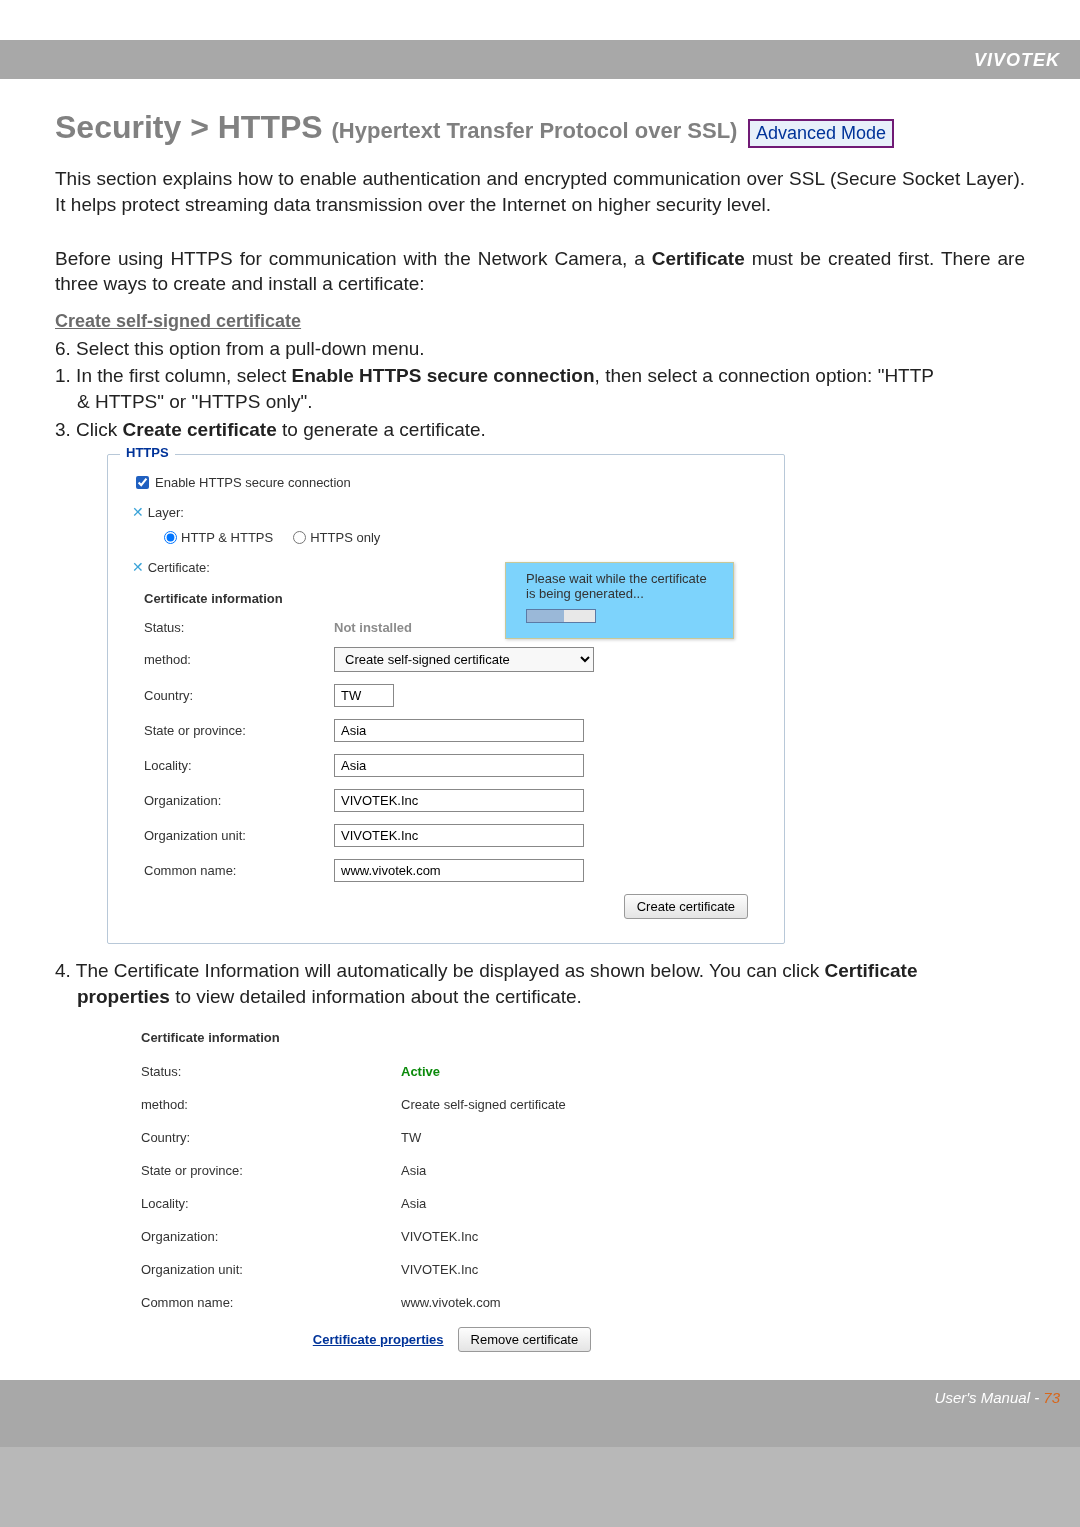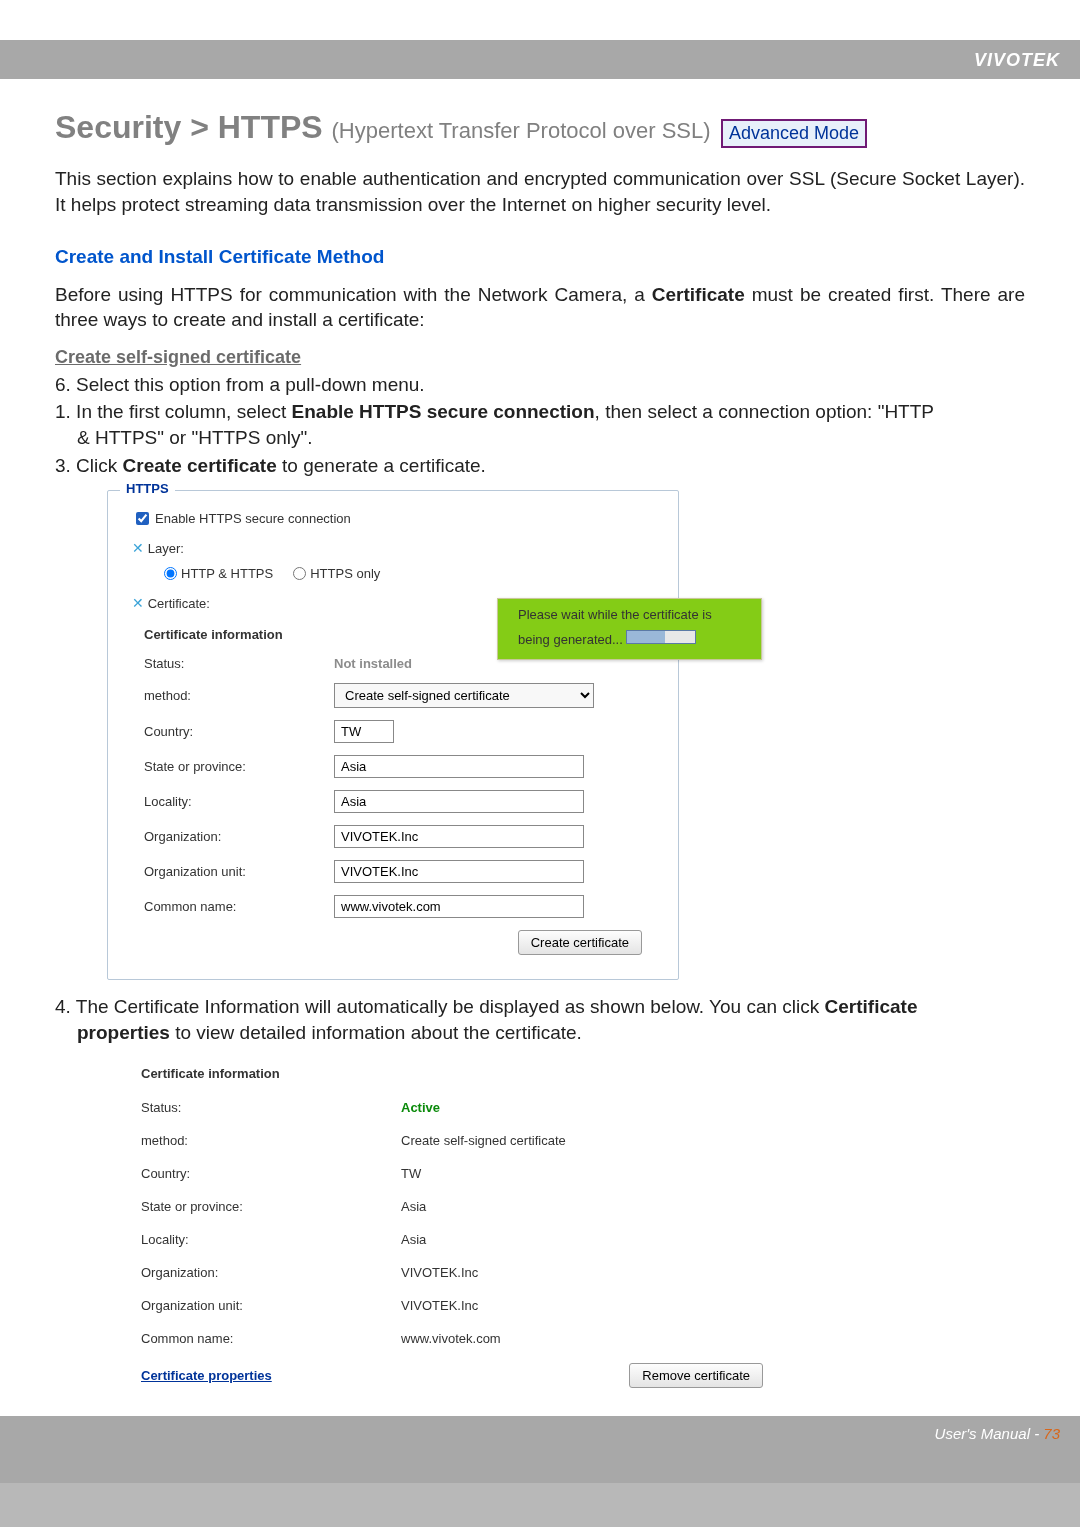--- a/index.html
+++ b/index.html
@@ -3,64 +3,64 @@
 <meta charset="utf-8">
 <style>
   * { box-sizing: border-box; margin: 0; padding: 0; }
   body { background: #b8b8b8; font-family: Arial, Helvetica, sans-serif; width: 1080px; margin: 0 auto; }
   .page-top { height: 40px; background: #ffffff; }
   .header-bar { background: #a8a8a8; padding: 10px 20px 8px; text-align: right; }
   .brand { color: #fff; font-style: italic; font-weight: bold; font-size: 18px; letter-spacing: 1px; }
   .page { background: #fff; padding: 30px 55px 20px; }
   .title-line { margin-bottom: 18px; }
   .title-main { color: #818181; font-size: 32px; font-weight: bold; }
-  .title-sub { color: #808080; font-size: 22px; font-weight: normal; }
+  .title-sub { color: #808080; font-size: 22px; font-weight: bold; }
   .badge { background: #e8f0fa; border: 2px solid #701a75; color: #003399; font-size: 18px; padding: 2px 6px; margin-left: 6px; vertical-align: middle; display: inline-block; }
   .intro { font-size: 19px; color: #222; line-height: 1.35; text-align: justify; margin-bottom: 28px; }
   .section-h { color: #0055cc; font-size: 19px; font-weight: bold; margin-bottom: 14px; }
   .body-text { font-size: 19px; color: #222; line-height: 1.35; text-align: justify; margin-bottom: 10px; }
   .sub-h { color: #6b6b6b; font-size: 18px; font-weight: bold; text-decoration: underline; margin: 14px 0 4px; }
   .steps { font-size: 19px; color: #222; line-height: 1.35; padding-left: 0; list-style-position: inside; margin-bottom: 12px; }
   .steps li { margin-bottom: 2px; text-align: justify; }
   .steps .indent { padding-left: 22px; }
   .bold { font-weight: bold; }
 
   .screenshot-wrap { position: relative; margin: 0 0 14px 52px; }
-  .panel { background: #fff; border: 1.5px solid #b8c8d8; border-radius: 2px; width: 572px; padding: 10px 22px 22px; position: relative; }
+  .panel { background: #fff; border: 1.5px solid #b8c8d8; border-radius: 2px; width: 678px; padding: 10px 22px 22px; position: relative; }
   .panel-legend { position: absolute; top: -10px; left: 12px; background: #fff; padding: 0 6px; color: #003399; font-size: 13px; font-weight: bold; }
   .enable-row { display: flex; align-items: center; gap: 6px; margin: 10px 0 14px 6px; font-size: 13px; color: #333; }
   .enable-row input { accent-color: #2060c0; }
   .chev { color: #3aa3d8; font-size: 14px; margin-right: 4px; }
   .mode-row { font-size: 13px; color: #333; margin: 4px 0 10px 2px; }
   .radio-row { font-size: 13px; color: #333; margin-left: 34px; display: flex; gap: 20px; align-items: center; }
   .radio-row label { display: flex; align-items: center; gap: 4px; }
   .sect-label { font-size: 13px; color: #333; margin: 14px 0 8px 2px; }
   .ci-header { font-size: 13px; font-weight: bold; color: #333; padding: 8px 14px; }
   .form-row { display: flex; align-items: center; font-size: 13px; color: #333; padding: 6px 14px; gap: 10px; }
   .form-row .lbl { width: 180px; }
   .form-row .val-gray { color: #8c8c8c; font-weight: bold; }
   .form-row select, .form-row input[type=text] { font-size: 13px; border: 1px solid #888; background: #fff; padding: 3px 6px; }
   .form-row input.short { width: 60px; }
   .form-row input.mid { width: 250px; }
   .form-row select { width: 260px; background:#f8f8f8; }
   .days-label { font-size: 13px; color: #333; margin-left: 6px; }
   .btn { font-size: 13px; background: linear-gradient(#fdfdfd,#e4e4e4); border: 1px solid #999; border-radius: 3px; padding: 4px 12px; cursor: pointer; }
   .btn-row { text-align: right; padding: 6px 14px 2px; }
 
-  .tooltip-popup { position: absolute; top: 108px; left: 390px; background: #84cc16; border: 1px solid #c8c898; padding: 8px 20px 12px; width: 265px; font-size: 13px; color: #333; box-shadow: 1px 1px 3px rgba(0,0,0,.2); }
+  .tooltip-popup { position: absolute; top: 108px; left: 398px; background: #7dd3fc; border: 1px solid #c8c898; padding: 8px 20px 12px; width: 229px; font-size: 13px; color: #333; box-shadow: 1px 1px 3px rgba(0,0,0,.2); }
   .progress-outer { width: 70px; height: 14px; border: 1px solid #5b7aa5; margin-top: 8px; background: #e8e8e8; display: inline-block; }
   .progress-inner { width: 55%; height: 100%; background: #9ab8d8; }
 
   .info-panel { margin: 4px 0 0 72px; width: 650px; font-size: 13px; color: #333; }
   .info-header { font-weight: bold; color: #333; padding: 10px 14px; }
   .info-row { display: flex; padding: 9px 14px; }
   .info-row .lbl { width: 260px; }
   .active { color: #0a8a0a; font-weight: bold; }
   .link-u { color: #003399; font-weight: bold; text-decoration: underline; cursor: pointer; }
-  .info-btn-row { display: flex; justify-content: space-between; align-items: center; gap: 14px; padding: 8px 14px; }
+  .info-btn-row { display: flex; justify-content: center; align-items: center; gap: 14px; padding: 8px 14px; }
 
   .footer { background: #a8a8a8; padding: 9px 20px 40px; text-align: right; }
   .footer-text { font-style: italic; color: #fff; font-size: 15px; }
   .footer-page { color: #d8661a; font-style: italic; font-size: 15px; }
 </style>
 </head>
 <body>
 
 <div class="page-top"></div>
 
@@ -71,21 +71,20 @@
 <div class="page">
 
   <div class="title-line">
     <span class="title-main">Security &gt;  HTTPS </span>
     <span class="title-sub">(Hypertext Transfer Protocol over SSL)</span>
     <span class="badge">Advanced Mode</span>
   </div>
 
   <p class="intro">This section explains how to enable authentication and encrypted communication over SSL (Secure Socket Layer). It helps protect streaming data transmission over the Internet on higher security level.</p>
 
-  <div class="section-h">Create and Install Certificate Method</div>
 
   <p class="body-text">
     <span>Before using HTTPS for communication with the Network Camera, a </span><span class="bold">Certificate</span><span> must be created first. There are three ways to create and install a certificate:</span>
   </p>
 
   <div class="sub-h">Create self-signed certificate</div>
 
   <ul class="steps" style="list-style:none;">
     <li>6. Select this option from a pull-down menu.</li>
     <li>

